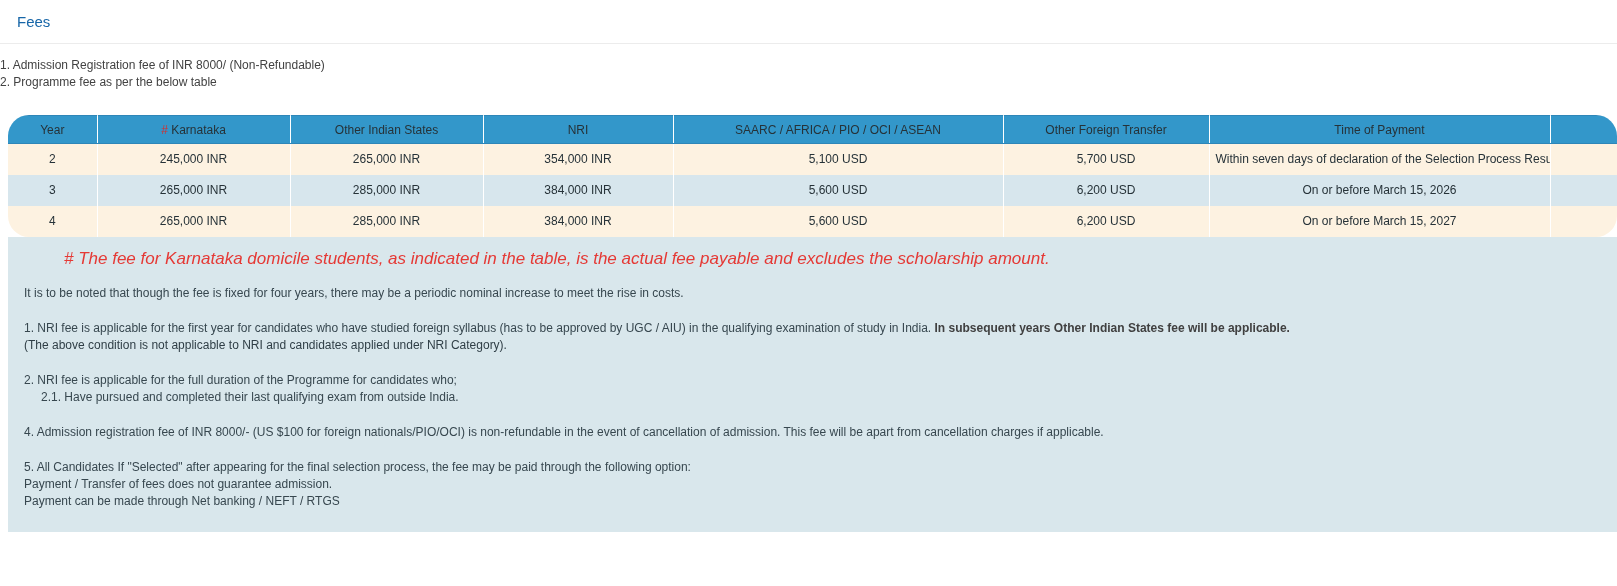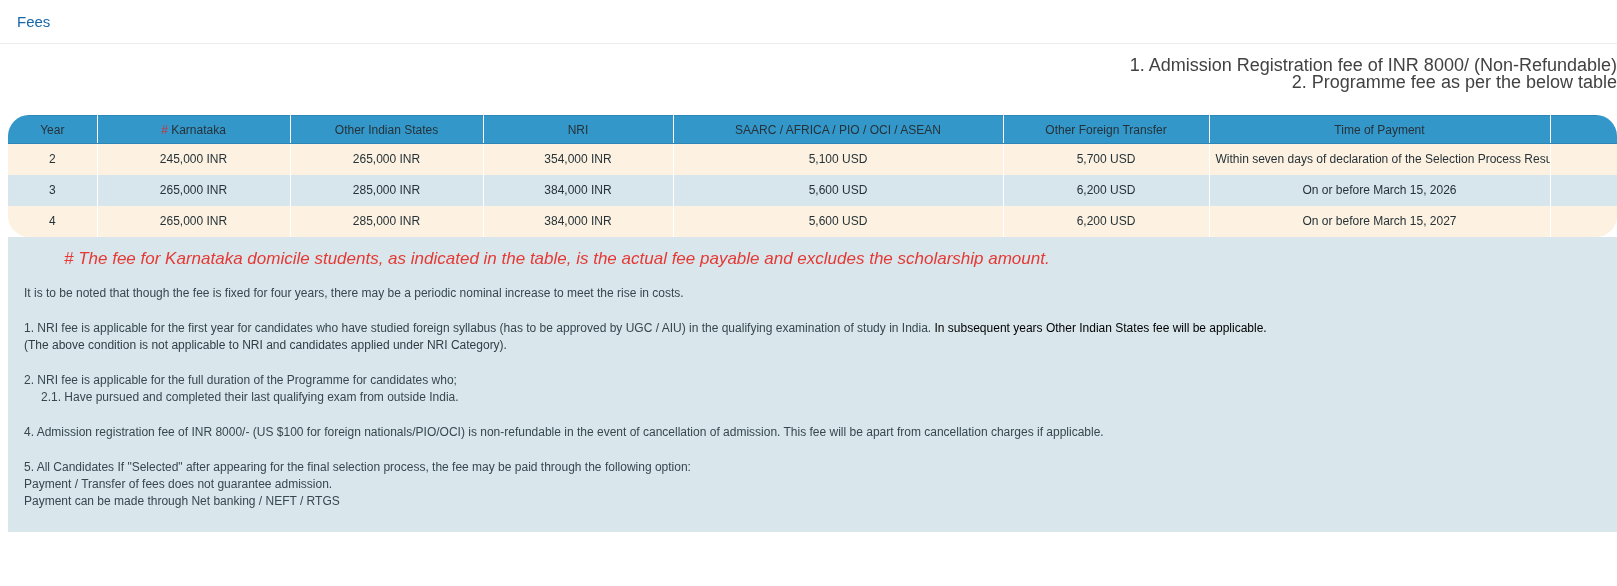--- a/index.html
+++ b/index.html
@@ -18,23 +18,23 @@
   }
   .title-bar .title {
     color: #1766a8;
     font-size: 15px;
     font-weight: 400;
     cursor: pointer;
   }
   
   .intro {
     margin-top: 13px;
-    text-align: right;
+    text-align: left;
     color: #424242;
-    font-size: 18px;
+    font-size: 12px;
     line-height: 17px;
   }
   
   .table-wrap {
     margin: 24px 8px 0 8px;
     width: 1609px;
     overflow: hidden;
     border-radius: 21px;
   }
   table.fees {
@@ -85,21 +85,21 @@
     line-height: 17px;
   }
   .note-line { }
   .gap { margin-top: 18px; }
   .red-italic {
     color: #e53935;
     font-style: italic;
     font-size: 17px;
     margin-left: 40px;
   }
-  .red { color: #000000; }
+  .red { color: #404040; font-weight: bold; }
   .bold { font-weight: 400; color: #2f3e46; }
   .indent { padding-left: 17px; }
 </style>
 </head>
 <body>
 
 <div class="title-bar">
   <span class="title">Fees</span>
 </div>
 

